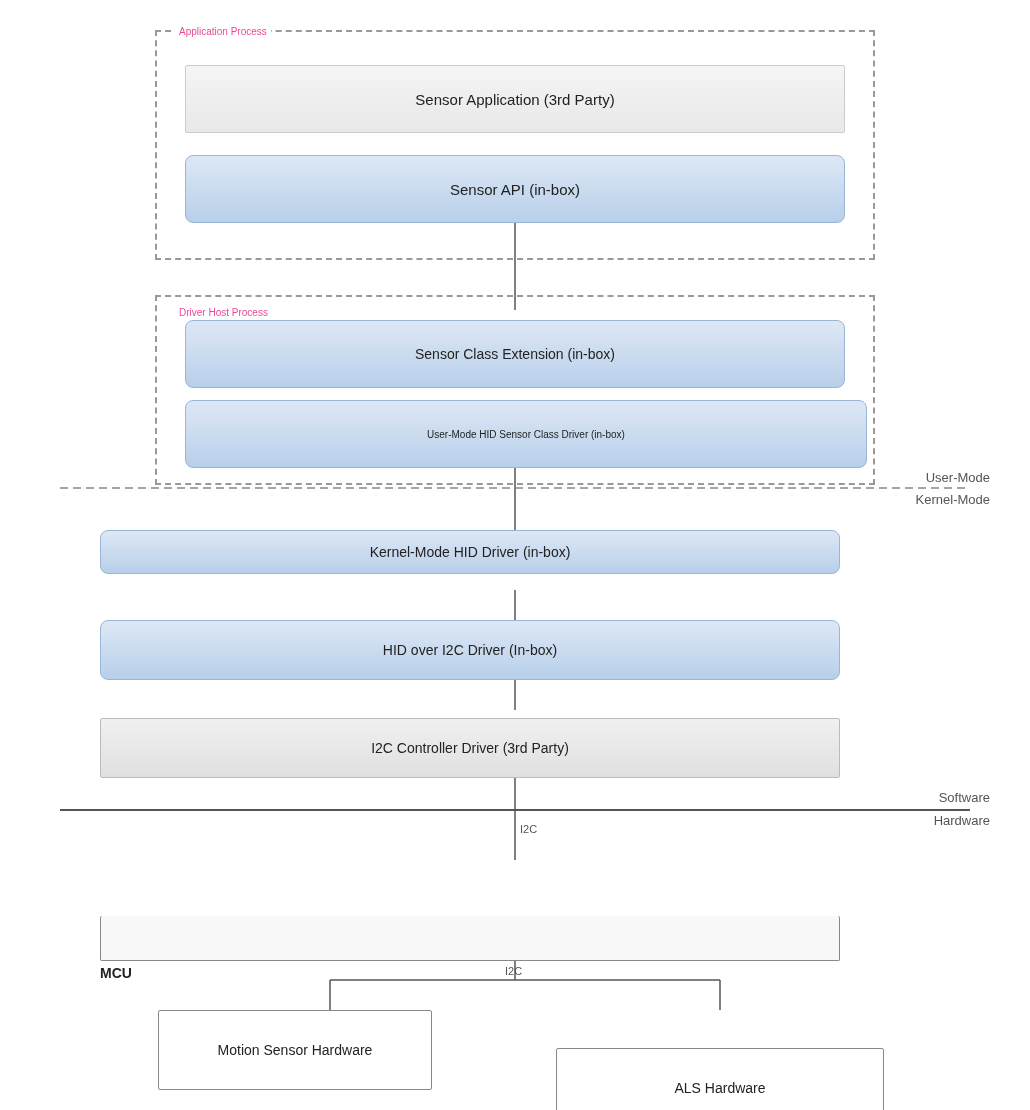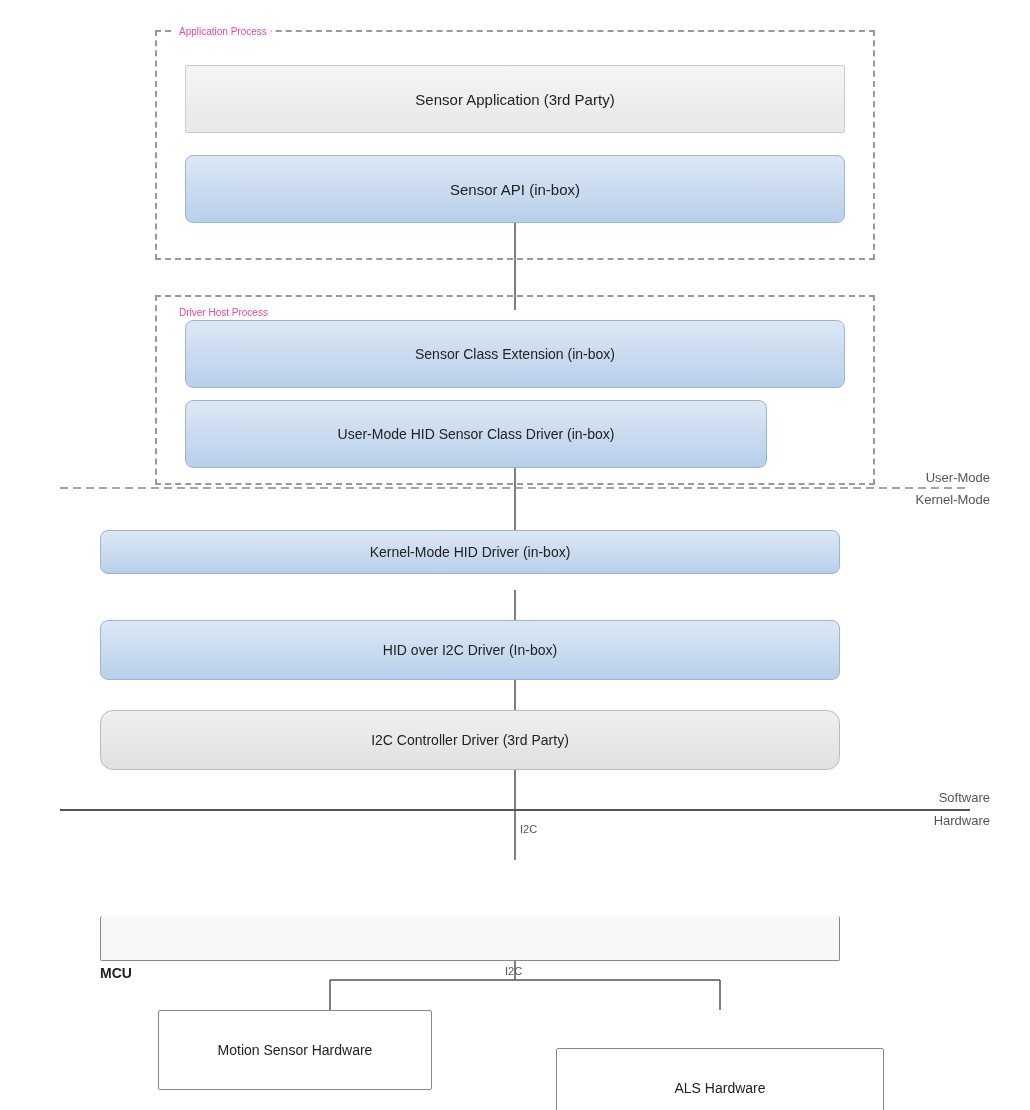--- a/index.html
+++ b/index.html
@@ -45,27 +45,28 @@
       justify-content: center;
       text-align: center;
       font-size: 14px;
       color: #222;
     }
 
     
     .gray-box {
       background: linear-gradient(to bottom, #f0f0f0, #e0e0e0);
       border: 1px solid #bbb;
-      border-radius: 13px;
+      border-radius: 2px;
       display: flex;
       align-items: center;
       justify-content: center;
       text-align: center;
       font-size: 14px;
       color: #222;
+      margin-top: 8px;
     }
 
     
     .light-box {
       background: linear-gradient(to bottom, #f5f5f5, #e8e8e8);
       border: 1px solid #ccc;
       border-radius: 2px;
       display: flex;
       align-items: center;
       justify-content: center;
@@ -153,21 +154,21 @@
   <div class="light-box" style="position: absolute; left: 185px; top: 65px; width: 660px; height: 68px; font-size: 15px;">Sensor Application (3rd Party)</div>
 
   <div class="blue-box" style="position: absolute; left: 185px; top: 155px; width: 660px; height: 68px; font-size: 15px;">Sensor API (in-box)</div>
 
   <div class="dashed-box" style="left: 155px; top: 295px; width: 720px; height: 190px;">
   </div>
   <div class="dashed-label" style="left: 175px; top: 291px; margin-top: 16px;">Driver Host Process</div>
 
   <div class="blue-box" style="position: absolute; left: 185px; top: 320px; width: 660px; height: 68px; font-size: 14px;">Sensor Class Extension (in-box)</div>
 
-  <div class="blue-box" style="position: absolute; left: 185px; top: 400px; width: 582px; height: 68px; font-size: 14px;">User-Mode HID Sensor Class Driver (in-box)</div>
+  <div class="blue-box" style="position: absolute; left: 185px; top: 400px; width: 682px; height: 68px; font-size: 10px;">User-Mode HID Sensor Class Driver (in-box)</div>
 
   <div class="mode-label" style="right: 40px; top: 470px;">User-Mode</div>
 
   <div class="mode-label" style="right: 40px; top: 492px;">Kernel-Mode</div>
 
   <div class="blue-box" style="position: absolute; left: 100px; top: 530px; width: 740px; height: 44px; font-size: 14px;">Kernel-Mode HID Driver (in-box)</div>
 
   <div class="blue-box" style="position: absolute; left: 100px; top: 620px; width: 740px; height: 60px; font-size: 14px;">HID over I2C Driver (In-box)</div>
 
   <div class="gray-box" style="position: absolute; left: 100px; top: 710px; width: 740px; height: 60px; font-size: 14px;">I2C Controller Driver (3rd Party)</div>

